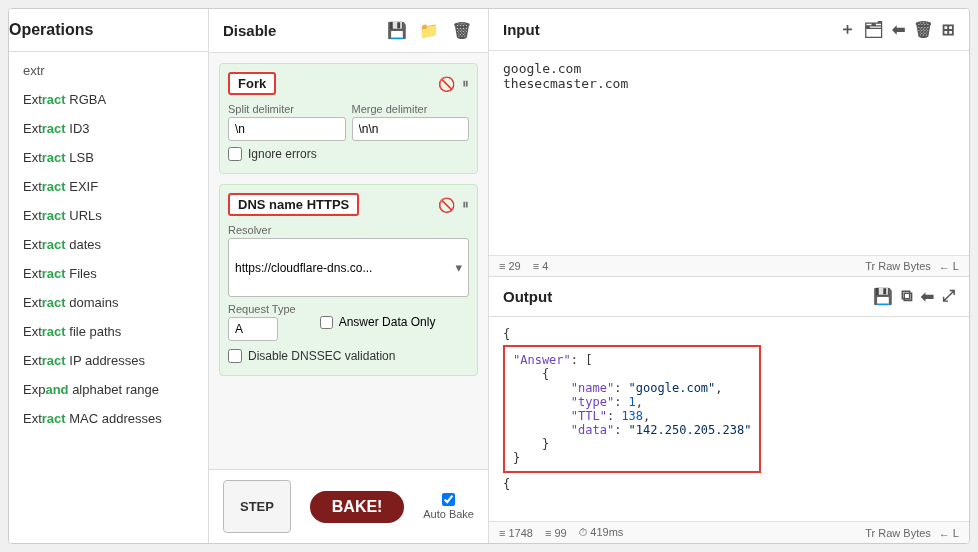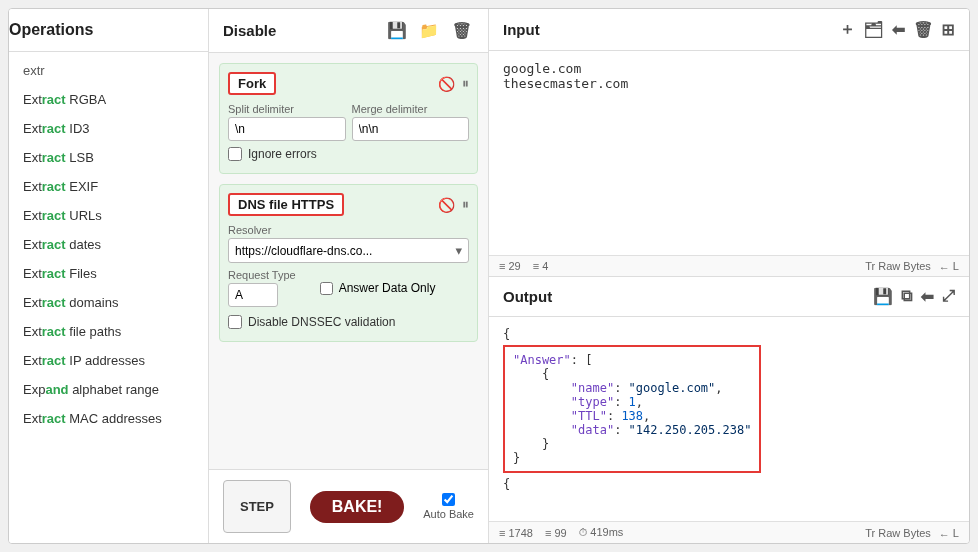--- a/index.html
+++ b/index.html
@@ -302,21 +302,21 @@
     .resolver-row {
       position: relative;
       margin-bottom: 6px;
     }
     .resolver-input-wrap {
       display: flex;
       align-items: center;
       border: 1px solid #bbb;
       border-radius: 3px;
       background: #fff;
-      padding: 4px 6px;
+      padding: 21px 6px;
     }
     .resolver-input-wrap input {
       border: none;
       outline: none;
       font-size: 12px;
       flex: 1;
       background: transparent;
     }
     .resolver-input-wrap .chevron { color: #666; }
 
@@ -418,21 +418,21 @@
           </div>
         </div>
         <div class="checkbox-row">
           <input type="checkbox" style="">
           <span>Ignore errors</span>
         </div>
       </div>
 
       <div class="recipe-block">
         <div class="recipe-block-header">
-          <span class="recipe-block-title">DNS file HTTPS</span>
+          <span class="recipe-block-title">DNS name HTTPS</span>
           <div class="recipe-block-controls">
             <span>🚫</span>
             <span>⏸</span>
           </div>
         </div>
 
         <div class="resolver-row">
           <div class="field-label">Resolver</div>
           <div class="resolver-input-wrap">
             <input type="text" value="https://cloudflare-dns.co..." style="">

